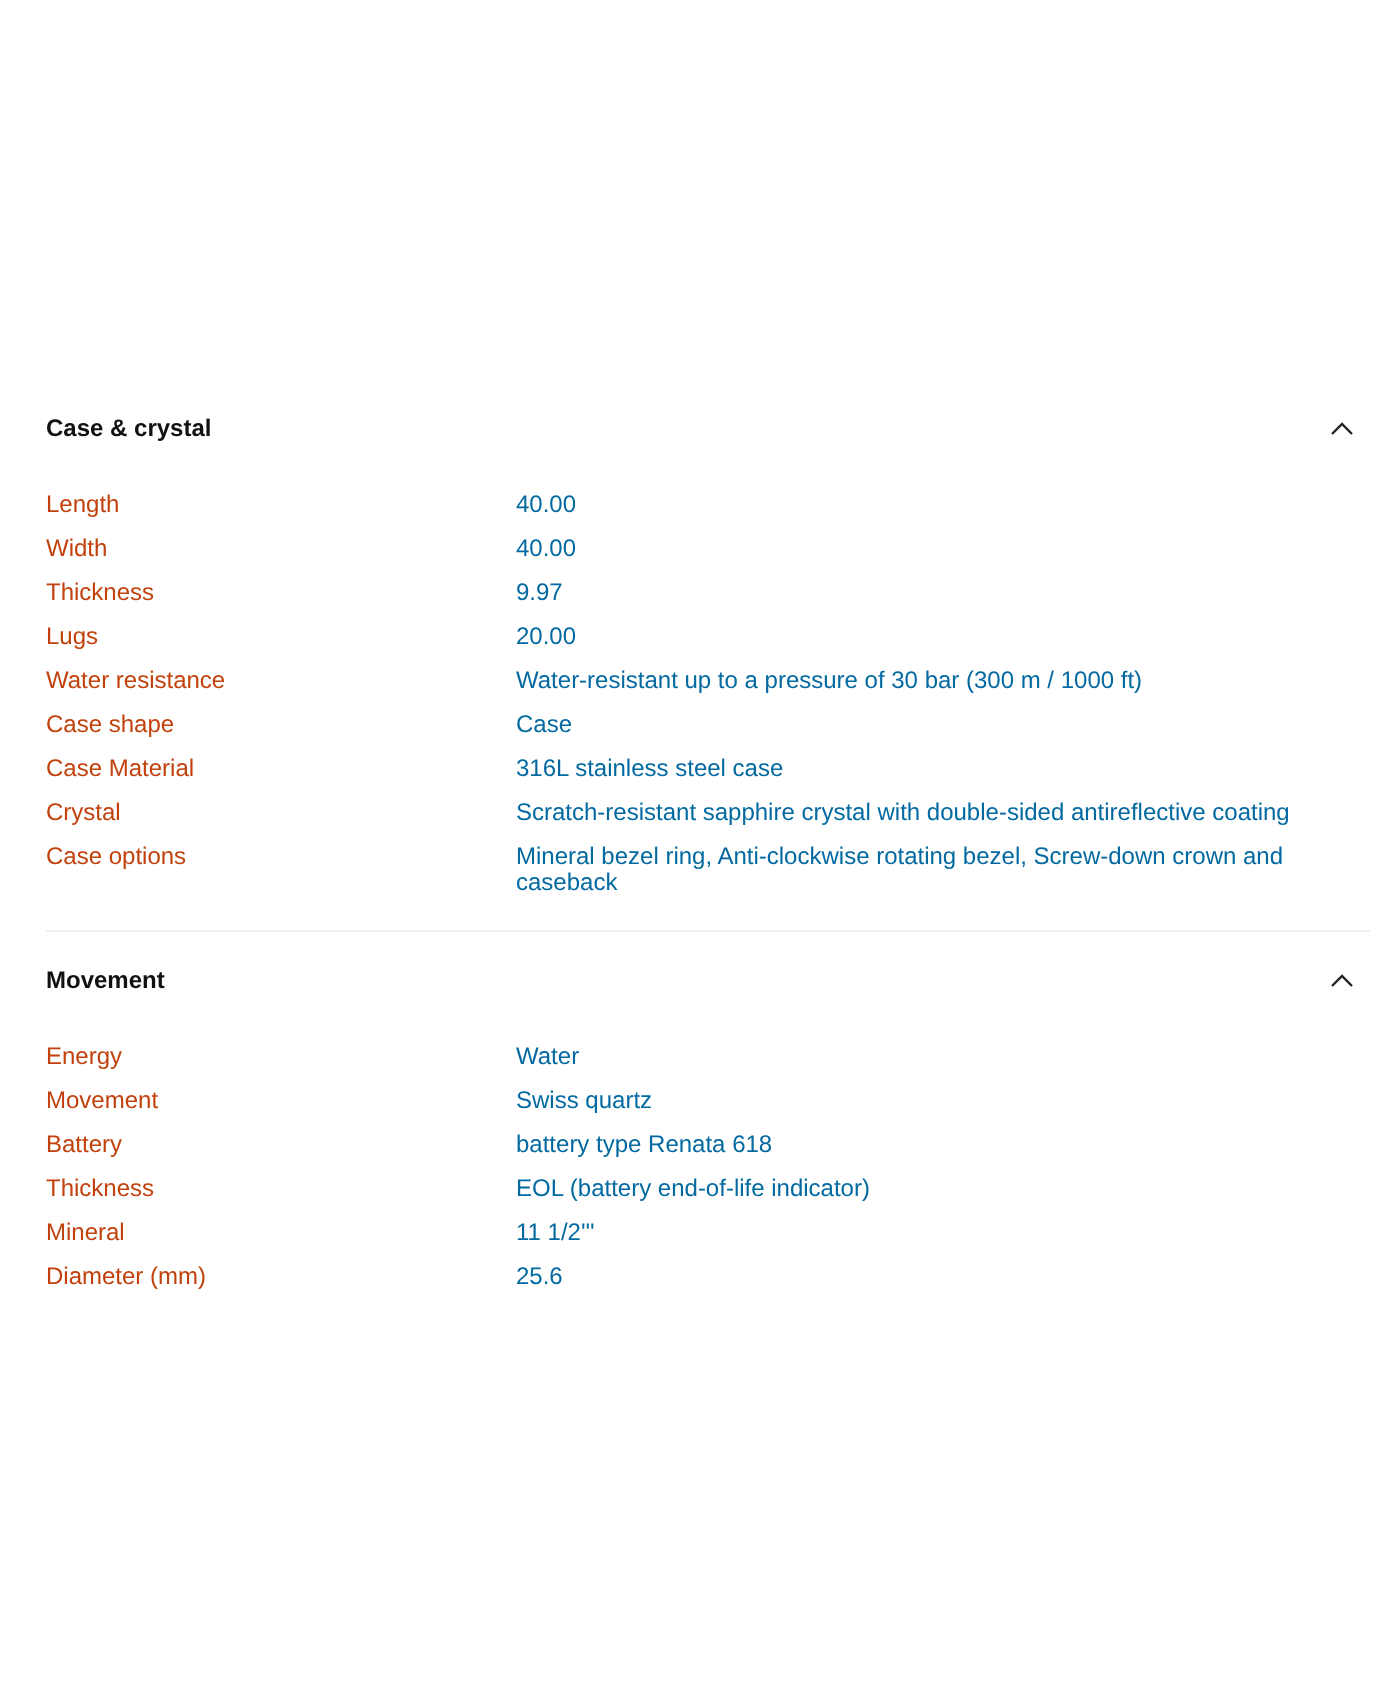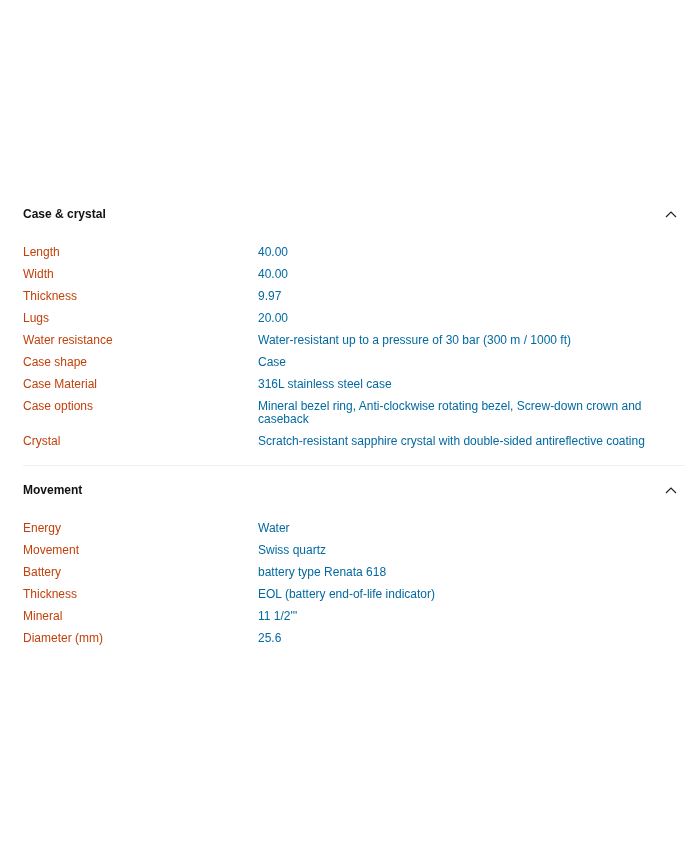--- a/index.html
+++ b/index.html
@@ -53,26 +53,26 @@
         </div>
       <div class="row">
           <span class="k">Case shape</span>
           <span class="v">Case</span>
         </div>
       <div class="row">
           <span class="k">Case Material</span>
           <span class="v">316L stainless steel case</span>
         </div>
       <div class="row">
+          <span class="k">Crystal</span>
+          <span class="v">Scratch-resistant sapphire crystal with double-sided antireflective coating</span>
+        </div>
+      <div class="row">
           <span class="k">Case options</span>
           <span class="v">Mineral bezel ring, Anti-clockwise rotating bezel, Screw-down crown and caseback</span>
-        </div>
-      <div class="row">
-          <span class="k">Crystal</span>
-          <span class="v">Scratch-resistant sapphire crystal with double-sided antireflective coating</span>
         </div>
     </div>
   </div>
 
   <div class="section">
     <div class="sec-head" style="margin-top:6px">
       <span class="sec-title">Movement</span>
       <span class="chev">
         <svg width="12" height="8" viewBox="0 0 12 8">
             <polyline points="1,7 6,2 11,7" fill="none" stroke="#222" stroke-width="1.2"></polyline>

